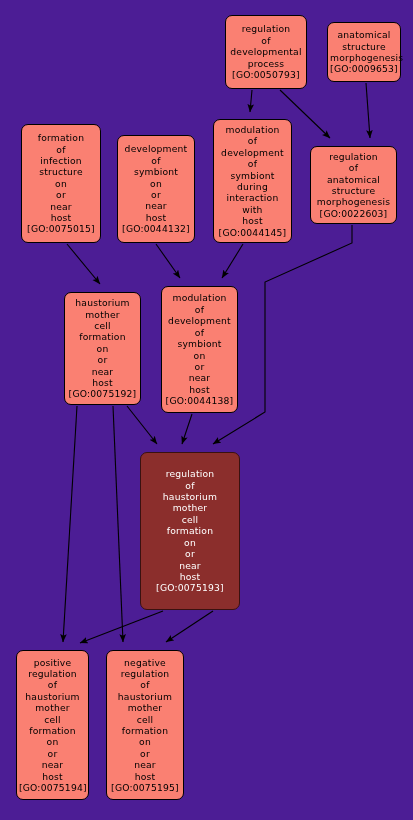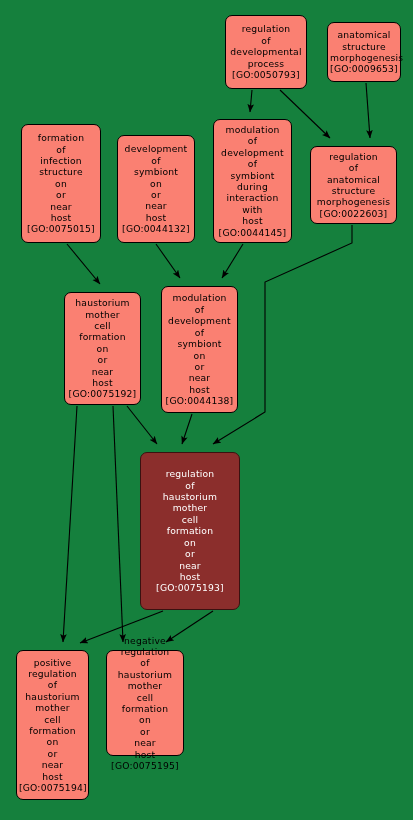--- a/index.html
+++ b/index.html
@@ -8,21 +8,21 @@
     padding: 0;
     background: #ffffff;
   }
   body {
     font-family: "DejaVu Sans", sans-serif;
   }
   #graph {
     position: relative;
     width: 413px;
     height: 820px;
-    background: #15803d;
+    background: #4c1d95;
     overflow: hidden;
   }
   #edge-layer {
     position: absolute;
     left: 0;
     top: 0;
     width: 413px;
     height: 820px;
     pointer-events: none;
   }
@@ -178,21 +178,21 @@
 haustorium
 mother
 cell
 formation
 on
 or
 near
 host
 [GO:0075194]</span>
       </div>
-      <div class="node" style="left: 106px; top: 650px; width: 78px; height: 106px;">
+      <div class="node" style="left: 106px; top: 650px; width: 78px; height: 150px;">
         <span class="label">negative
 regulation
 of
 haustorium
 mother
 cell
 formation
 on
 or
 near

